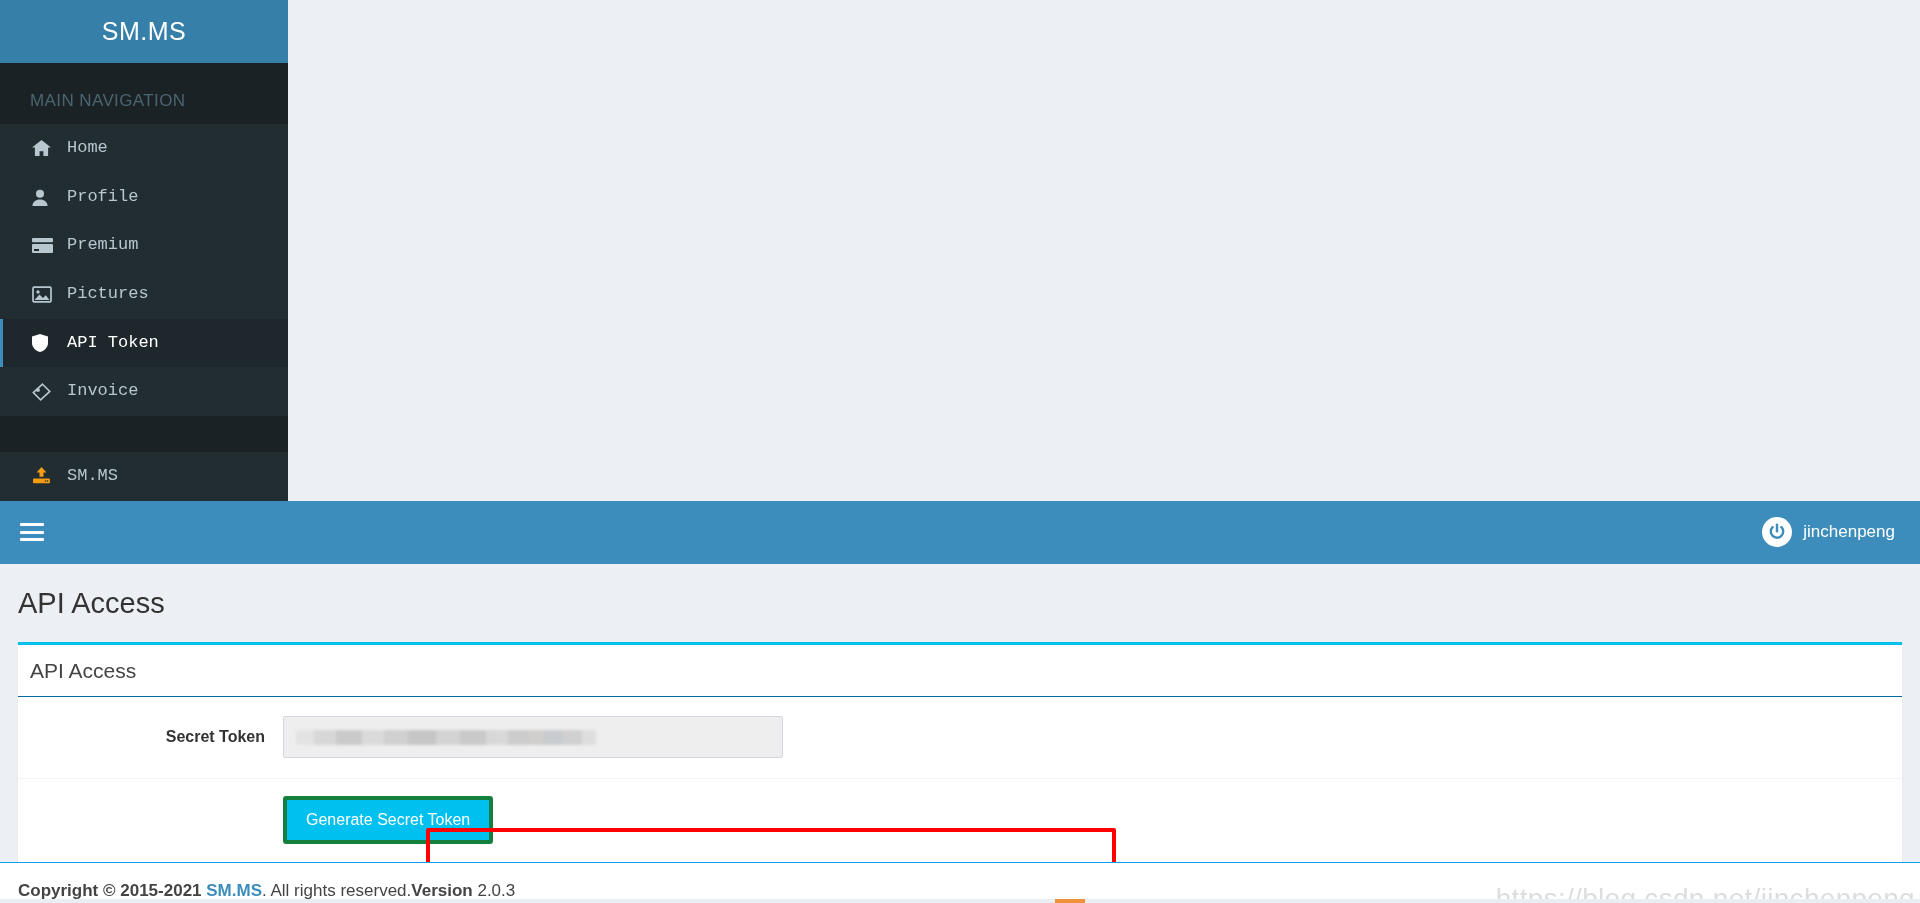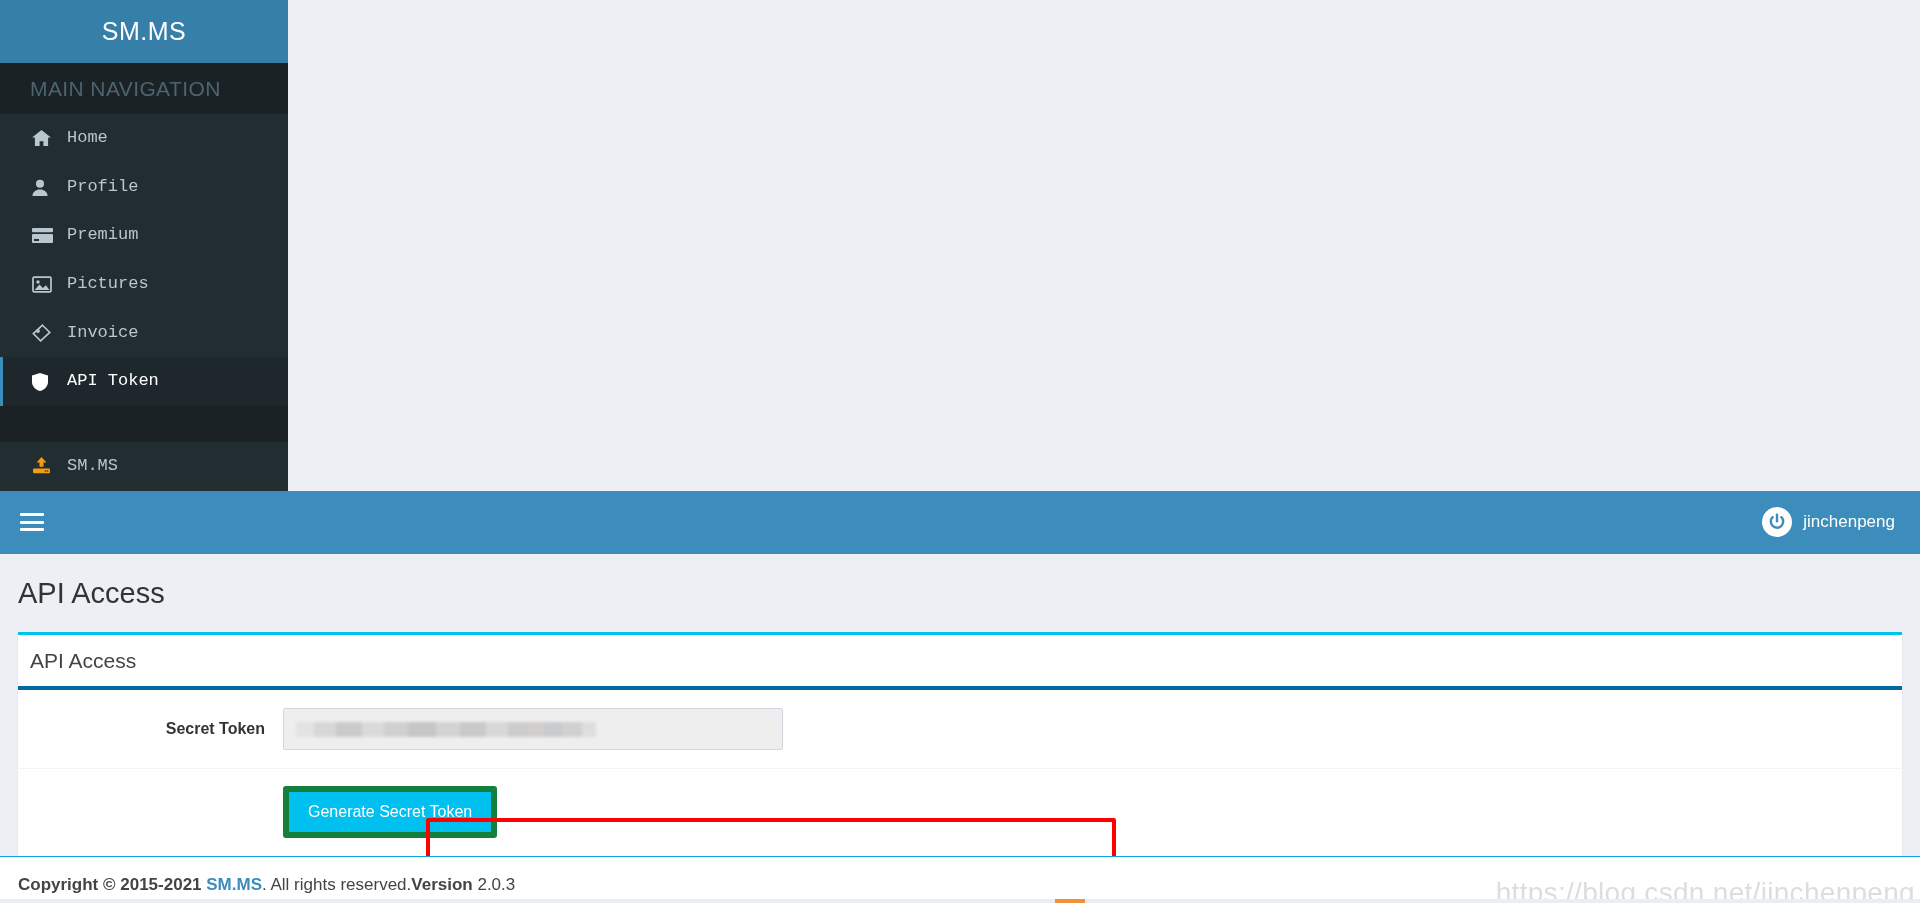--- a/index.html
+++ b/index.html
@@ -35,23 +35,23 @@
     font-size: 25px;
     font-weight: 300;
     letter-spacing: .5px;
     display: flex;
     align-items: center;
     justify-content: center;
   }
   .nav-header {
     background: #1a2226;
     color: #4b646f;
-    font-size: 21px;
+    font-size: 17px;
     letter-spacing: .4px;
-    padding: 14px 30px 13px 30px;
+    padding: 28px 30px 13px 30px;
   }
   .nav {
     list-style: none;
     flex: 1;
     font-family: Liberation Mono, monospace;
   }
   .nav-item {
     display: flex;
     align-items: center;
     gap: 13px;
@@ -161,21 +161,21 @@
   .box-header {
     padding: 14px 12px 14px 12px;
     font-size: 21px;
     font-weight: 400;
     color: #444444;
     line-height: 1.1;
   }
   .form-row {
     display: flex;
     align-items: center;
-    border-top: 4px solid #0369a1;
+    border-top: 1px solid #0369a1;
     padding: 16px 0;
     min-height: 82px;
   }
   .form-label {
     width: 265px;
     min-width: 265px;
     text-align: right;
     padding-right: 18px;
     font-size: 16px;
     font-weight: bold;
@@ -208,21 +208,21 @@
       #d2d2d2 140px 164px, #c8c8c8 164px 190px,
       #d7d7d7 190px 212px, #cbcbcb 212px 232px,
       #d0cdcb 232px 248px, #c6cace 248px 266px,
       #cfcfcf 266px 286px, #dedede 286px 300px);
     filter: blur(1.4px);
     opacity: .95;
   }
   .btn-generate {
     margin-left: 265px;
     background: #00c0ef;
-    border: 6px solid #15803d;
+    border: 4px solid #15803d;
     color: #ffffff;
     font-size: 16px;
     padding: 11px 19px;
     border-radius: 3px;
     cursor: pointer;
     font-family: "Liberation Sans", sans-serif;
     line-height: 1.1;
   }
   .btn-row {
     border-top: 1px solid #f4f4f4;
@@ -333,37 +333,37 @@
         <span class="ico">
           <svg width="20" height="17" viewBox="0 0 20 17" fill="none" stroke="currentColor" stroke-width="1.7">
             <rect x="1" y="1.2" width="18" height="14.6" rx="1"></rect>
             <circle cx="6" cy="6" r="1.7" fill="currentColor" stroke="none"></circle>
             <path d="M2.5 14 7.5 8.5l3.4 3.4 3-2.6 3.6 4.7z" fill="currentColor" stroke="none"></path>
           </svg>
         </span>
         <span>Pictures</span>
       </li>
 
+      <li class="nav-item active">
+        <span class="ico">
+          <svg width="16" height="18" viewBox="0 0 16 18" fill="currentColor">
+              <path d="M8 0 0 2.4v6.4C0 13.4 3.4 16.8 8 18c4.6-1.2 8-4.6 8-9.2V2.4z"></path>
+            </svg>
+        </span>
+        <span>API Token</span>
+      </li>
+
       <li class="nav-item">
         <span class="ico">
           <svg width="19" height="18" viewBox="0 0 19 18" fill="none" stroke="currentColor" stroke-width="1.6">
             <path d="M10.5 1.2 17.8 8.4 8.6 16.8 1.3 9.6z"></path>
             <circle cx="6" cy="7" r="1.1" fill="currentColor"></circle>
           </svg>
         </span>
         <span>Invoice</span>
-      </li>
-
-      <li class="nav-item active">
-        <span class="ico">
-          <svg width="16" height="18" viewBox="0 0 16 18" fill="currentColor">
-              <path d="M8 0 0 2.4v6.4C0 13.4 3.4 16.8 8 18c4.6-1.2 8-4.6 8-9.2V2.4z"></path>
-            </svg>
-        </span>
-        <span>API Token</span>
       </li>
 
       <li class="nav-sep"></li>
 
       <li class="nav-item upload">
         <span class="ico">
           <svg width="19" height="18" viewBox="0 0 19 18" fill="currentColor">
             <path d="M9.5 0 4.6 5.4h2.9v4.4h4V5.4h2.9z"></path>
             <rect x="1" y="11.6" width="17" height="4.6" rx="1"></rect>
             <circle cx="13.5" cy="14" r=".8" fill="#222d32"></circle>

